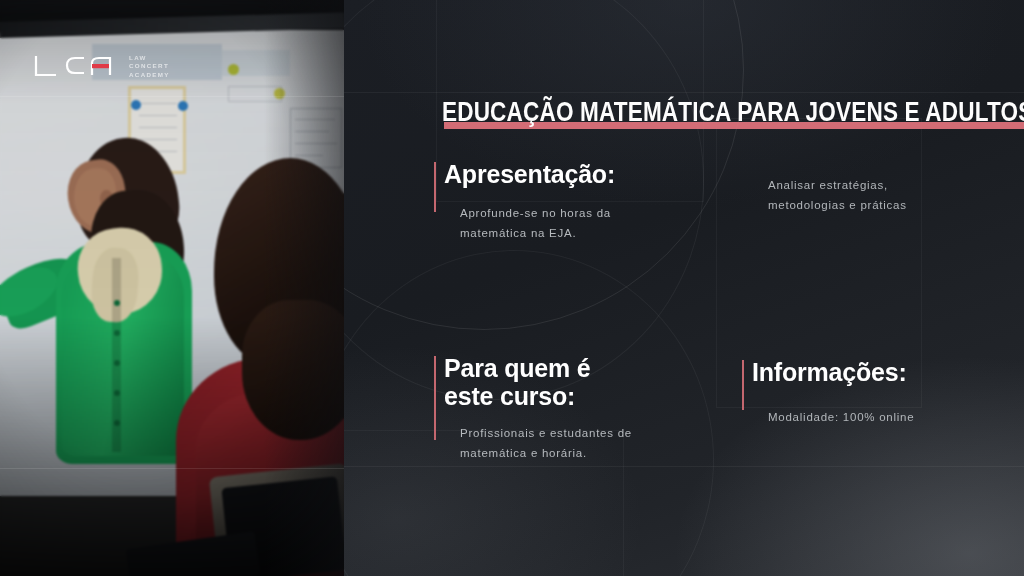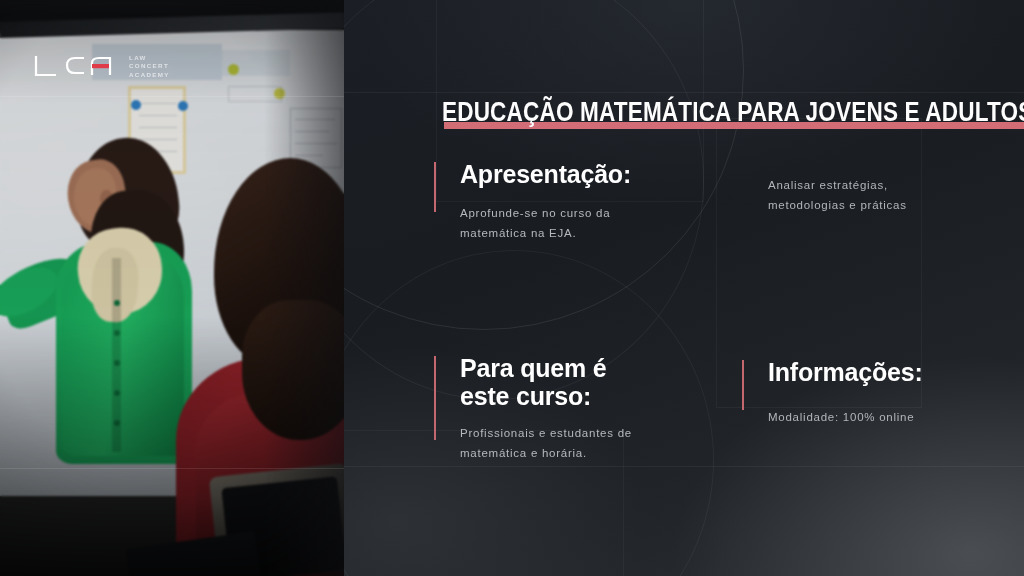--- a/index.html
+++ b/index.html
@@ -143,21 +143,21 @@
               background:#e2737d; z-index:1; opacity:.92; }
 
   
   .grid { position:absolute; left:0; top:0; width:680px; height:576px; }
   .cell { position:absolute; }
   .cell-a { left:90px;  top:160px; width:280px; }
   .cell-b { left:398px; top:160px; width:270px; }
   .cell-c { left:90px;  top:354px; width:280px; }
   .cell-d { left:398px; top:358px; width:270px; }
 
-  .head-row { position:relative; padding-left:26px; }
+  .head-row { position:relative; padding-left:10px; }
   .accent { position:absolute; left:0; top:2px; width:2px; background:#c4676f; }
   .accent-1 { height:50px; }
   .accent-2 { height:84px; }
   .head { font-size:25px; font-weight:700; color:#ffffff; line-height:1.12;
           letter-spacing:-.2px; }
   .body { margin-top:16px; padding-left:26px; font-size:11.5px; line-height:1.72;
           color:#b6babe; letter-spacing:.75px; font-weight:400; }
   .cell-b .body, .cell-d .body { color:#b2b6ba; }
   .cell-c .body { margin-top:14px; }
   .cell-d .body { margin-top:22px; }
@@ -268,21 +268,21 @@
     </div>
 
     <div class="grid">
 
       <div class="cell cell-a">
         <div class="head-row">
           <div class="accent accent-1"></div>
           <div class="head">Apresentação:</div>
         </div>
         <div class="body">
-          <p>Aprofunde-se no curso da</p>
+          <p>Aprofunde-se no horas da</p>
           <p>matemática na EJA.</p>
         </div>
       </div>
 
       <div class="cell cell-b">
         <div class="body">
           <p>Analisar estratégias,</p>
           <p>metodologias e práticas</p>
         </div>
       </div>

